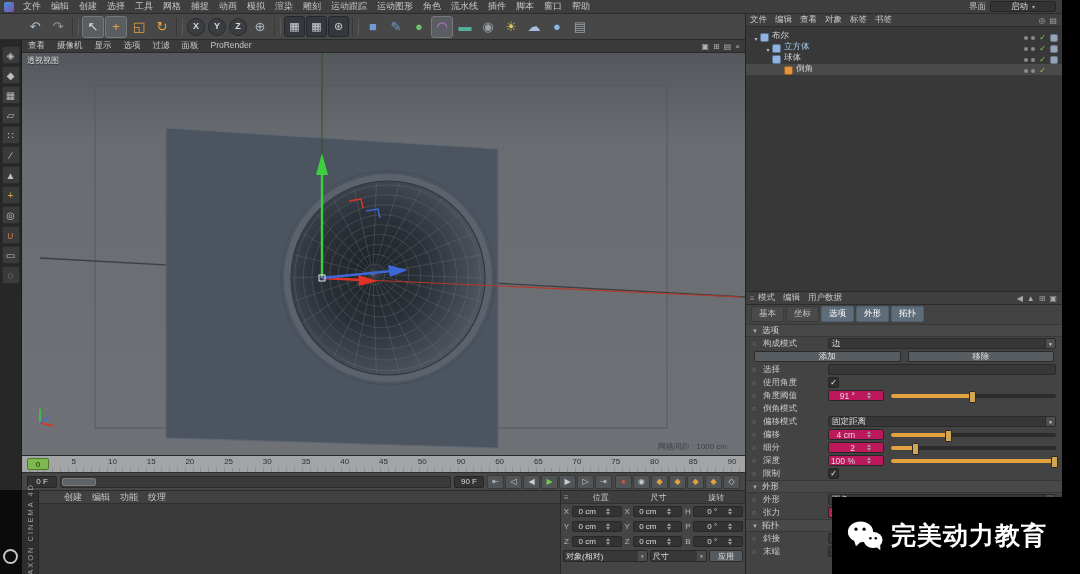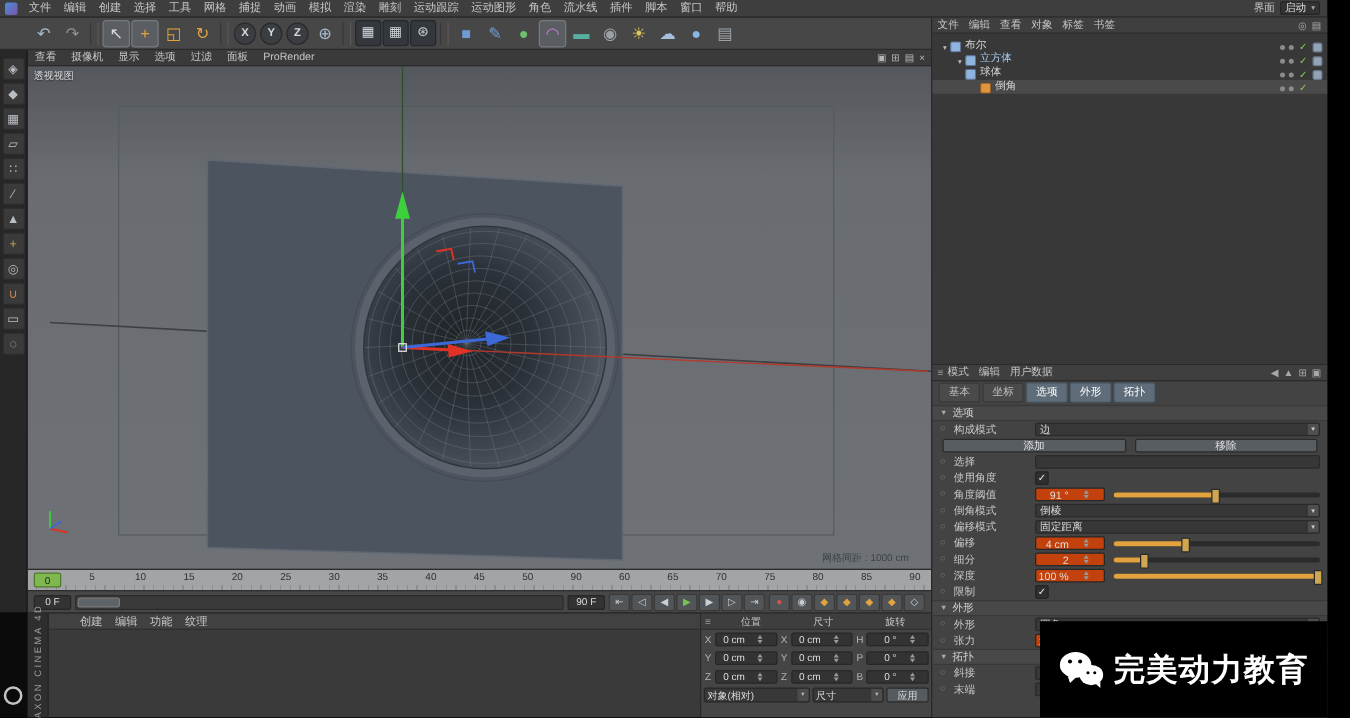--- a/index.html
+++ b/index.html
@@ -5,21 +5,21 @@
 *{margin:0;padding:0;box-sizing:border-box}
 html,body{width:1080px;height:574px;background:#000;overflow:hidden}
 body{font-family:"Liberation Sans","DejaVu Sans",sans-serif;color:#c6c6c6;position:relative}
 #app{position:absolute;inset:0;background:#0a0a0a}
 .mitem{font-size:9px;color:#c6c6c6;padding:0 5px;white-space:nowrap;cursor:default}
 
 #menubar{position:absolute;left:0;top:0;width:1062px;height:14px;background:#3e3e3e;display:flex;align-items:center;border-bottom:1px solid #2b2b2b;z-index:5}
 .app-logo{width:10px;height:10px;margin:0 4px;border-radius:2px;background:linear-gradient(135deg,#4a90d9,#7b52ab)}
 #menubar .menus{display:flex;align-items:center;overflow:hidden}
 .mb-right{margin-left:auto;display:flex;align-items:center;gap:4px;padding-right:6px;font-size:8.5px}
-.mb-dd{display:flex;align-items:center;background:#333;border:1px solid #262626;height:11px;padding:0 3px;border-radius:2px;gap:4px;color:#ddd}
+.mb-dd{display:flex;align-items:center;background:#333;border:1px solid #262626;height:11px;padding:0 20px;border-radius:2px;gap:4px;color:#ddd}
 .mb-dd .dda{font-size:6px;color:#aaa}
 
 #toolbar{position:absolute;left:0;top:14px;width:745px;height:26px;background:#474747;border-bottom:1px solid #2b2b2b;display:flex;align-items:center;padding-left:24px}
 .tb-icons{display:flex;align-items:center;gap:1px}
 .tbi{width:22px;height:22px;display:flex;align-items:center;justify-content:center;border-radius:3px;position:relative}
 .tbi .g{font-size:13px;line-height:1}
 .tbi.act{background:#5a5e62;border:1px solid #767a7e}
 .tbi.rnd{width:18px;height:18px;margin:0 1px;background:#3a3e42;border:1px solid #2a2a2a;border-radius:50%}
 .tbi.rnd .g{font-size:9px;font-weight:bold;color:#d8d8d8}
 .tbi.dk{width:21px;height:21px;background:#34383d;border:1px solid #24282c}
@@ -104,21 +104,21 @@
 .at-sec{height:13px;display:flex;align-items:center;gap:4px;padding:0 6px;font-size:8.5px;color:#d2d2d2;background:#484848;border-top:1px solid #383838;border-bottom:1px solid #383838}
 .at-sec b{font-size:6px;color:#aaa;font-weight:normal}
 .ar{display:flex;align-items:center;height:13px;padding:0 6px;font-size:8.5px;gap:3px}
 .ar .dot{width:8px;font-size:7px;color:#8f8f8f}
 .al{width:62px;color:#c9c9c9;white-space:nowrap;overflow:hidden}
 .dd{flex:1;display:flex;align-items:center;background:#373737;border:1px solid #2a2a2a;height:11px;border-radius:2px;overflow:hidden}
 .dd span{flex:1;padding-left:3px;color:#ddd}
 .dd i{width:10px;height:100%;background:#4e4e4e;display:flex;align-items:center;justify-content:center;font-size:5px;font-style:normal;color:#ccc;border-left:1px solid #2a2a2a}
 .tfield{flex:1;height:11px;background:#373737;border:1px solid #2a2a2a;border-radius:2px}
 .chk{width:11px;height:11px;background:#2f2f2f;border:1px solid #242424;border-radius:2px;color:#eee;font-size:8px;display:flex;align-items:center;justify-content:center}
-.val{display:flex;align-items:center;background:#c2410c;border:1px solid #272727;height:11px;width:56px;border-radius:2px;padding:0 1px;flex:none}
+.val{display:flex;align-items:center;background:#be185d;border:1px solid #272727;height:11px;width:56px;border-radius:2px;padding:0 1px;flex:none}
 .val span{flex:1;text-align:right;color:#ddd;padding-right:1px}
 .sl{flex:1;height:4px;background:#2b2b2b;border-radius:2px;margin-left:4px;position:relative;align-self:center}
 .sl i{display:block;height:100%;background:#e2a33e;border-radius:2px;position:relative}
 .sl i::after{content:"";position:absolute;right:-2px;top:-3px;width:5px;height:10px;background:#cfa653;border:1px solid #2a2a2a;border-radius:1px}
 .abtn{flex:1;height:11px;background:#585d62;border:1px solid #2b2b2b;border-radius:2px;display:flex;align-items:center;justify-content:center;color:#e2e2e2;margin:0 2px}
 
 #watermark{position:absolute;left:832px;top:497px;width:230px;height:77px;background:#000;z-index:60;display:flex;align-items:center;justify-content:center;gap:8px}
 .wx-text{font-family:"Liberation Serif","DejaVu Serif",serif;font-size:25px;font-weight:bold;color:#fff;letter-spacing:1px;white-space:nowrap}
 #rstrip{position:absolute;left:1062px;top:0;width:18px;height:574px;background:#000;z-index:70}
 </style>
@@ -698,24 +698,20 @@
             <span class="spin"></span>
           </span>
         <span class="sl">
             <i style="width:50%"></i>
           </span>
         </div>
 
       <div class="ar">
           <span class="dot">○</span>
           <span class="al">倒角模式</span>
-        <span class="dd">
-            <span>倒棱</span>
-            <i>▼</i>
-          </span>
         </div>
 
       <div class="ar">
           <span class="dot">○</span>
           <span class="al">偏移模式</span>
         <span class="dd">
             <span>固定距离</span>
             <i>▼</i>
           </span>
         </div>

